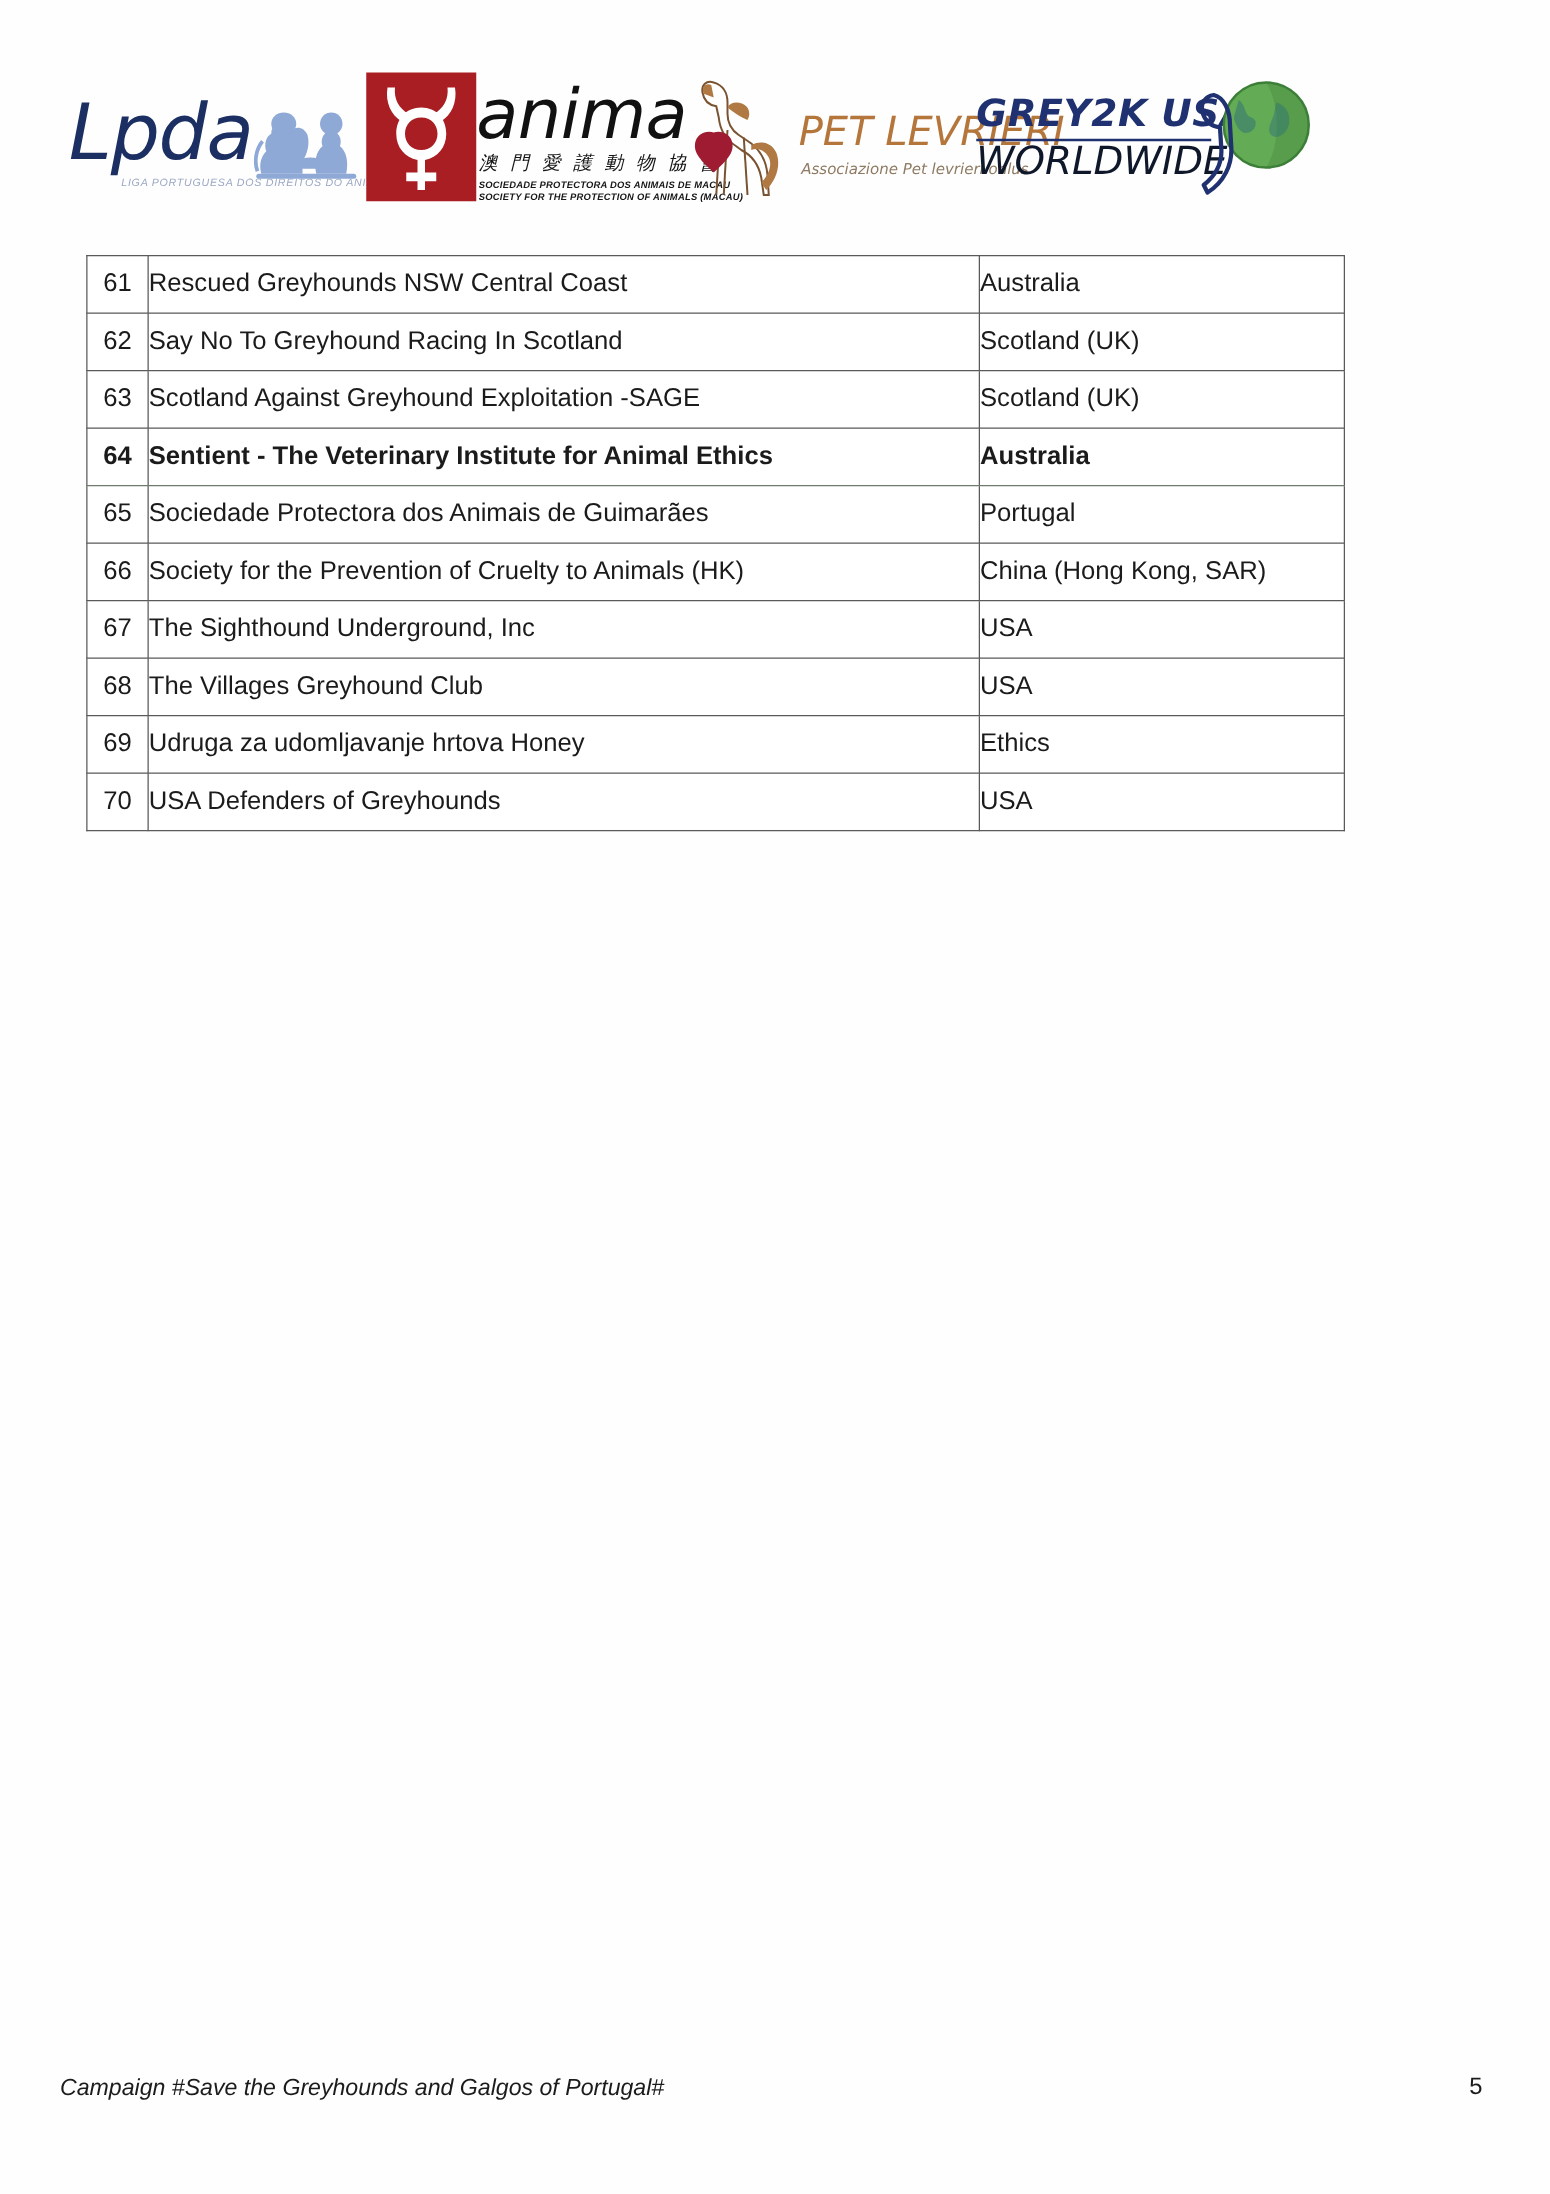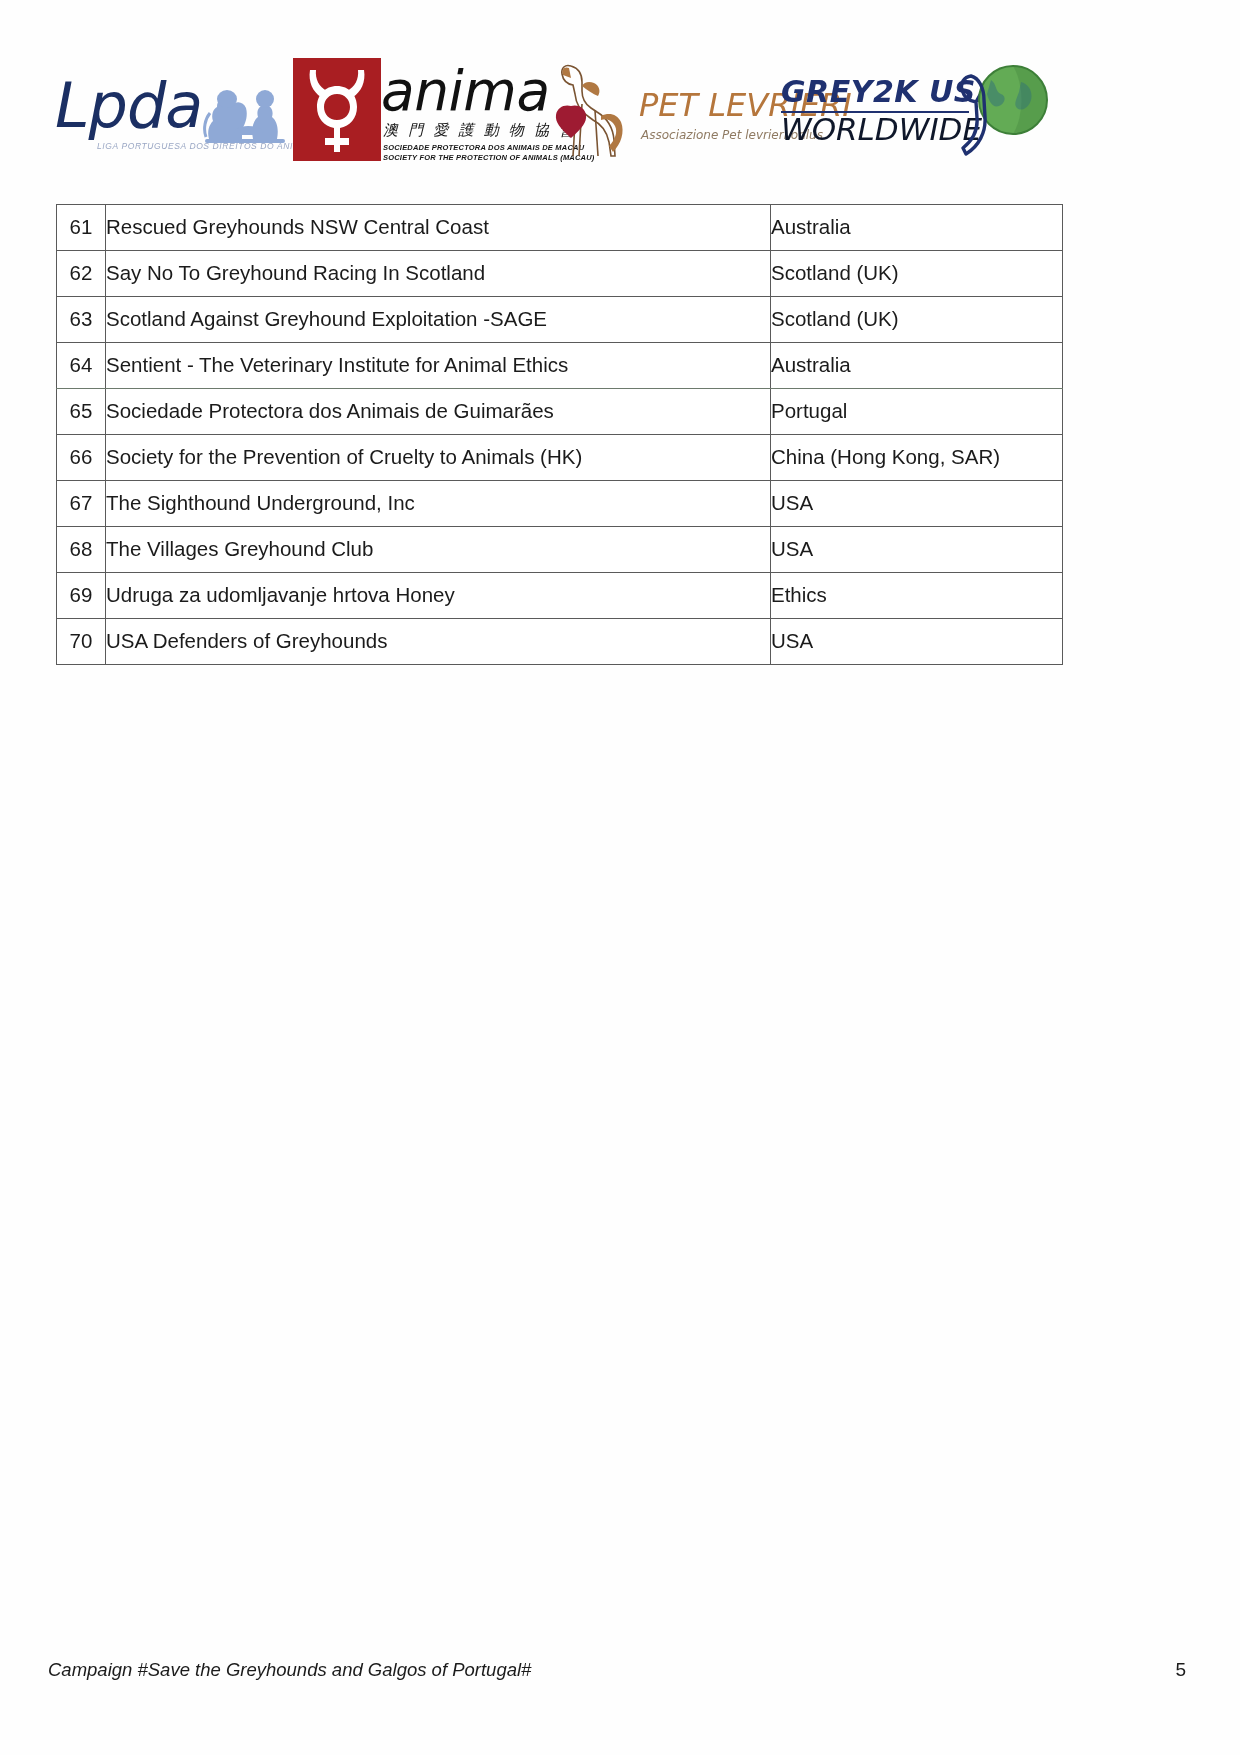--- a/index.html
+++ b/index.html
@@ -219,21 +219,21 @@
     position: absolute;
     left: 196px;
     top: 6px;
     width: 72px;
     height: 72px;
   }
 
   
   .table-wrap {
     position: absolute;
-    left: 28px;
+    left: 41px;
     top: 204px;
     width: 1003px;
     padding-left: 28px;
   }
   table.list {
     border-collapse: collapse;
     width: 100%;
     table-layout: fixed;
   }
   table.list td {
@@ -254,21 +254,21 @@
     width: 664px;
     padding-left: 12px;
     border-left-color: #6a6a6a;
   }
   td.c-country {
     width: 291px;
     padding-left: 12px;
   }
 
   
-  tr.tint-a td { border-bottom-color: #6d7a6d; }
+  tr.tint-a td { border-bottom-color: #6d7a6d; font-weight: bold; }
   tr.tint-b td.c-country { border-top-color: #6b7a6b; }
 
   
   .footer {
     position: absolute;
     left: 48px;
     right: 48px;
     top: 1659px;
     display: flex;
     align-items: flex-end;

